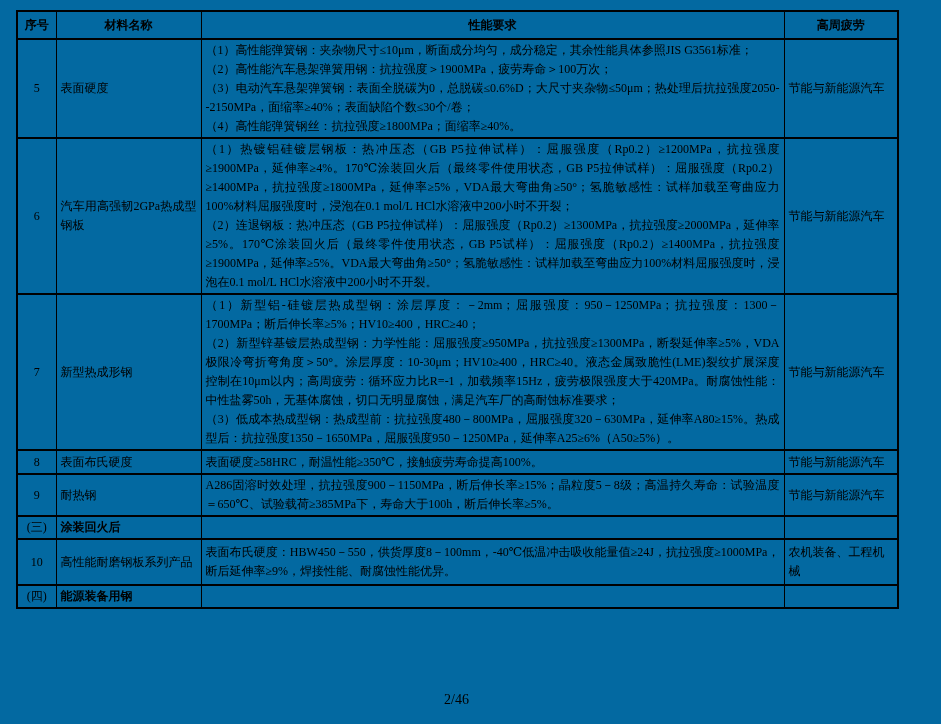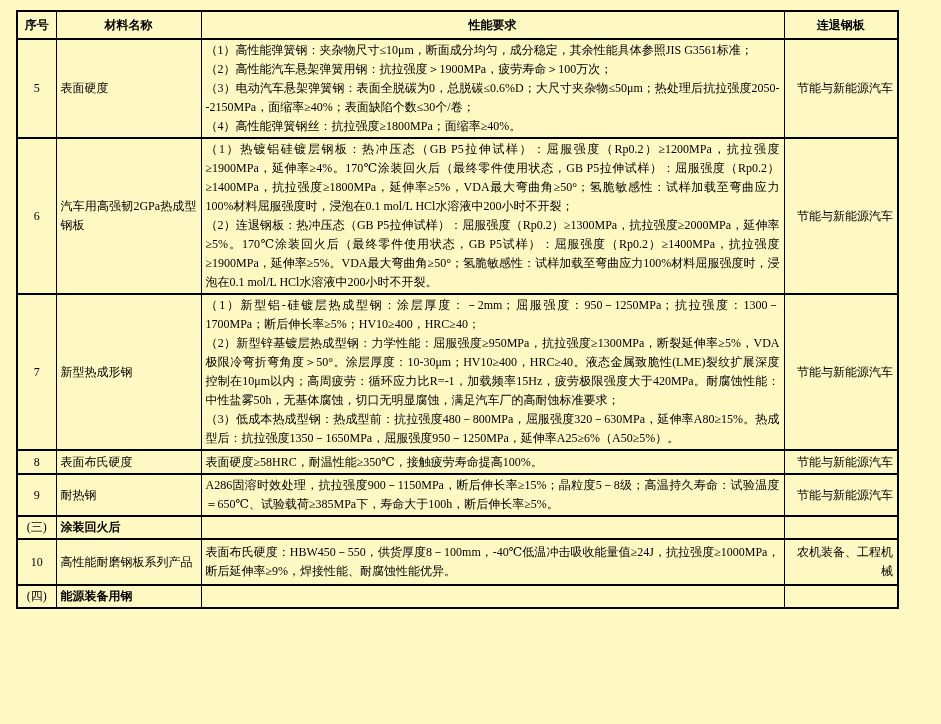--- a/index.html
+++ b/index.html
@@ -9,21 +9,21 @@
     width: 941px;
     height: 724px;
     overflow: hidden;
     font-family: "Liberation Serif", "DejaVu Serif", serif;
     color: #000;
   }
   .page {
     position: relative;
     width: 941px;
     height: 724px;
-    background: #fef9c3;
+    background: #0369a1;
   }
   table.spec {
     position: absolute;
     left: 16px;
     top: 10px;
     width: 881px;
     border-collapse: collapse;
     table-layout: fixed;
     border: 2px solid #000;
   }
@@ -41,21 +41,21 @@
   th.hdr {
     font-weight: bold;
     text-align: center;
     font-size: 12.5px;
     height: 24px;
     padding: 0 2px;
   }
   td.no { text-align: center; padding: 0 1px; }
   td.name { text-align: justify; padding: 1px 5px; }
   td.req  { text-align: justify; white-space: pre-wrap; padding: 2px 6px; }
-  td.field { text-align: right; padding: 1px 3px; }
+  td.field { text-align: left; padding: 1px 3px; }
   tr.section td.name { font-weight: bold; }
   tr.section td.no { font-weight: normal; }
   tr.h-r5  { height: 94px; }
   tr.h-r6  { height: 153px; }
   tr.h-r7  { height: 144px; }
   tr.h-r8  { height: 24px; }
   tr.h-r9  { height: 38px; }
   tr.h-s3  { height: 18px; }
   tr.h-r10 { height: 46px; }
   tr.h-r11 { height: 24px; }
@@ -79,21 +79,21 @@
       <col style="width:39px">
       <col style="width:145px">
       <col style="width:583px">
       <col style="width:114px">
     </colgroup>
     <tbody>
         <tr>
       <th class="hdr">序号</th>
       <th class="hdr">材料名称</th>
       <th class="hdr">性能要求</th>
-      <th class="hdr">连退钢板</th>
+      <th class="hdr">高周疲劳</th>
     </tr>
 
     <tr class="h-r5">
       <td class="no">5</td>
       <td class="name">表面硬度</td>
       <td class="req">（1）高性能弹簧钢：夹杂物尺寸≤10μm，断面成分均匀，成分稳定，其余性能具体参照JIS G3561标准；
 （2）高性能汽车悬架弹簧用钢：抗拉强度＞1900MPa，疲劳寿命＞100万次；
 （3）电动汽车悬架弹簧钢：表面全脱碳为0，总脱碳≤0.6%D；大尺寸夹杂物≤50μm；热处理后抗拉强度2050--2150MPa，面缩率≥40%；表面缺陷个数≤30个/卷；
 （4）高性能弹簧钢丝：抗拉强度≥1800MPa；面缩率≥40%。</td>
       <td class="field">节能与新能源汽车</td>
@@ -147,14 +147,15 @@
 
     <tr class="h-s4 section">
       <td class="no">(四)</td>
       <td class="name">能源装备用钢</td>
       <td class="req"></td>
       <td class="field"></td>
     </tr>
   </tbody>
     </table>
 
+  <div class="footer">2/46</div>
 
 </div>
 
 </body></html>

